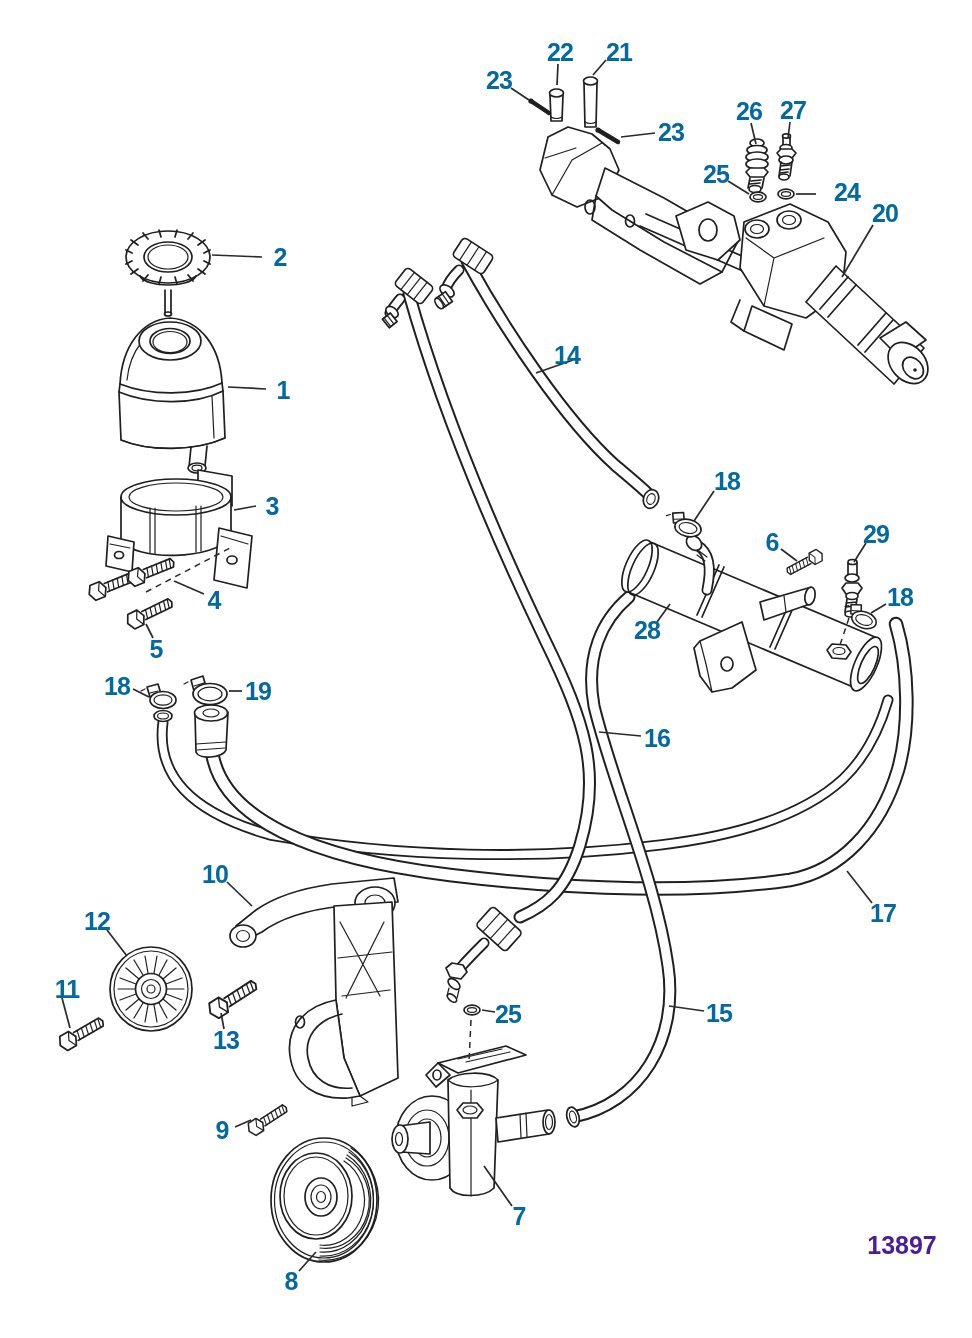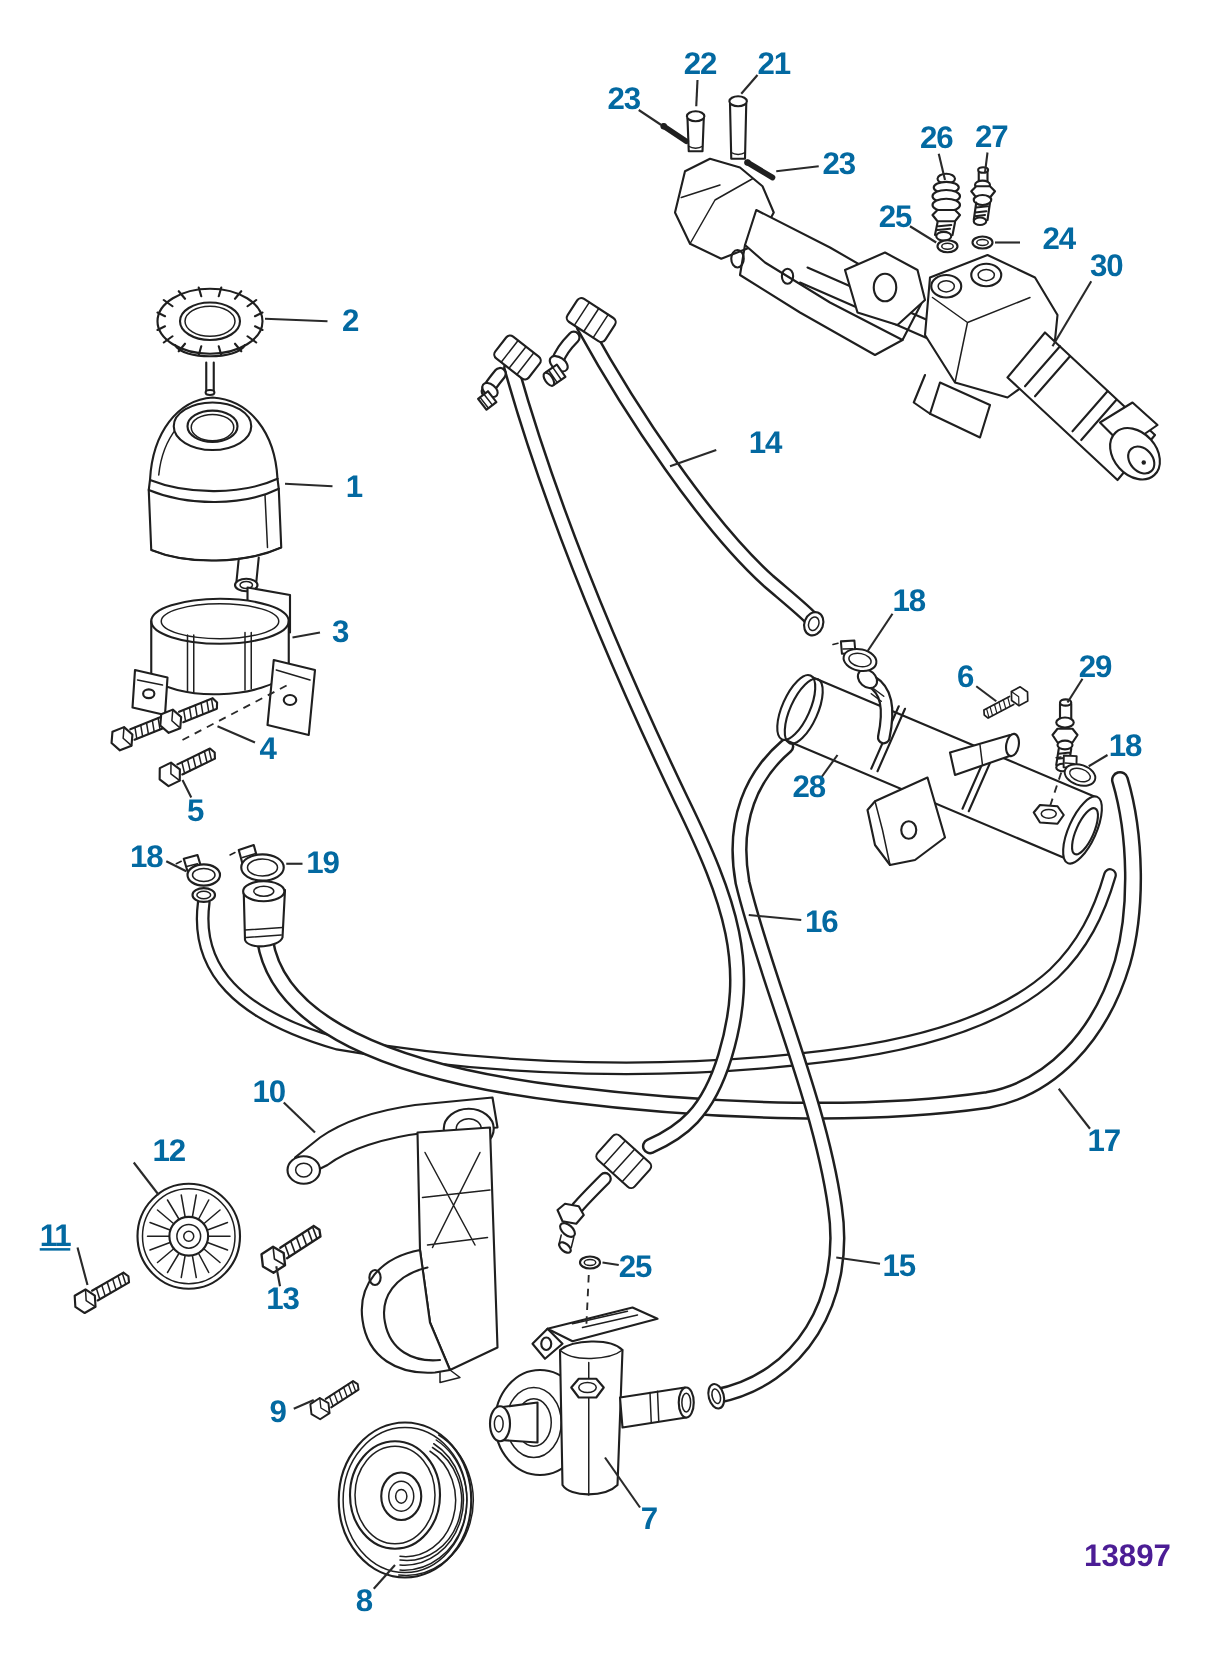--- a/index.html
+++ b/index.html
@@ -430,32 +430,32 @@
       <div class="callout" style="left: 283px; top: 390px;">1</div>
       <div class="callout" style="left: 280px; top: 257px;">2</div>
       <div class="callout" style="left: 272px; top: 506px;">3</div>
       <div class="callout" style="left: 214px; top: 600px;">4</div>
       <div class="callout" style="left: 156px; top: 649px;">5</div>
       <div class="callout" style="left: 772px; top: 542px;">6</div>
       <div class="callout" style="left: 519px; top: 1216px;">7</div>
       <div class="callout" style="left: 291px; top: 1281px;">8</div>
       <div class="callout" style="left: 222px; top: 1130px;">9</div>
       <div class="callout" style="left: 215px; top: 874px;">10</div>
-      <div class="callout" style="left: 44px; top: 989px; text-decoration: underline;">11</div>
-      <div class="callout" style="left: 97px; top: 921px; margin-left: 38px;">12</div>
+      <div class="callout" style="left: 67px; top: 989px;">11</div>
+      <div class="callout" style="left: 97px; top: 921px;">12</div>
       <div class="callout" style="left: 226px; top: 1040px; text-align: right;">13</div>
-      <div class="callout" style="left: 612px; top: 355px;">14</div>
+      <div class="callout" style="left: 567px; top: 355px;">14</div>
       <div class="callout" style="left: 719px; top: 1013px;">15</div>
       <div class="callout" style="left: 657px; top: 738px;">16</div>
       <div class="callout" style="left: 883px; top: 913px;">17</div>
       <div class="callout" style="left: 117px; top: 686px;">18</div>
       <div class="callout" style="left: 727px; top: 481px;">18</div>
       <div class="callout" style="left: 900px; top: 597px;">18</div>
       <div class="callout" style="left: 258px; top: 691px;">19</div>
-      <div class="callout" style="left: 885px; top: 213px;">30</div>
+      <div class="callout" style="left: 885px; top: 213px;">20</div>
       <div class="callout" style="left: 619px; top: 52px;">21</div>
       <div class="callout" style="left: 560px; top: 52px;">22</div>
       <div class="callout" style="left: 499px; top: 80px;">23</div>
       <div class="callout" style="left: 671px; top: 132px;">23</div>
       <div class="callout" style="left: 831px; top: 192px; margin-left: 16px;">24</div>
       <div class="callout" style="left: 716px; top: 174px;">25</div>
       <div class="callout" style="left: 508px; top: 1014px;">25</div>
       <div class="callout" style="left: 749px; top: 111px;">26</div>
       <div class="callout" style="left: 793px; top: 110px;">27</div>
       <div class="callout" style="left: 647px; top: 630px;">28</div>

